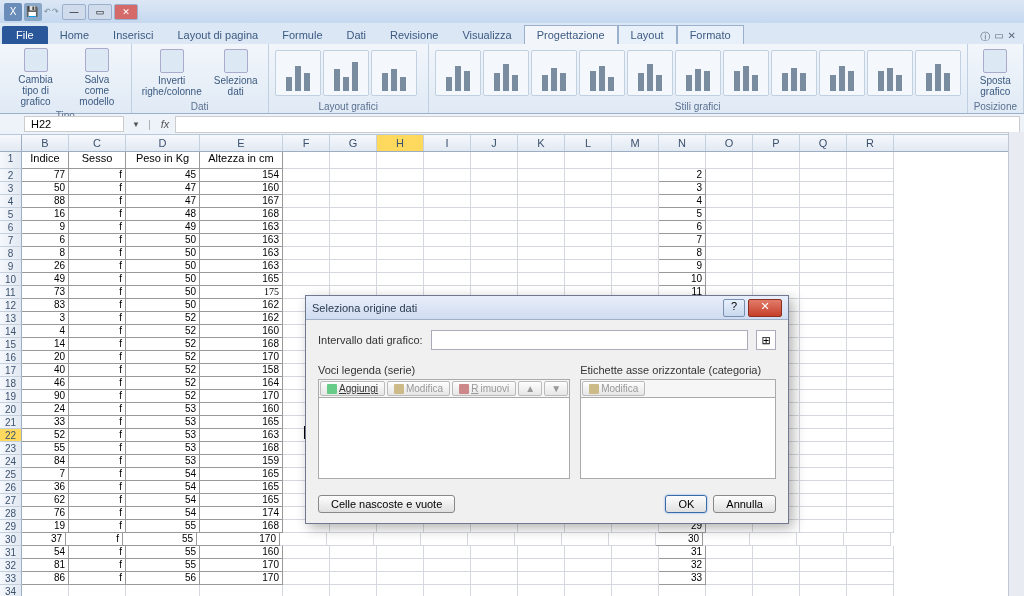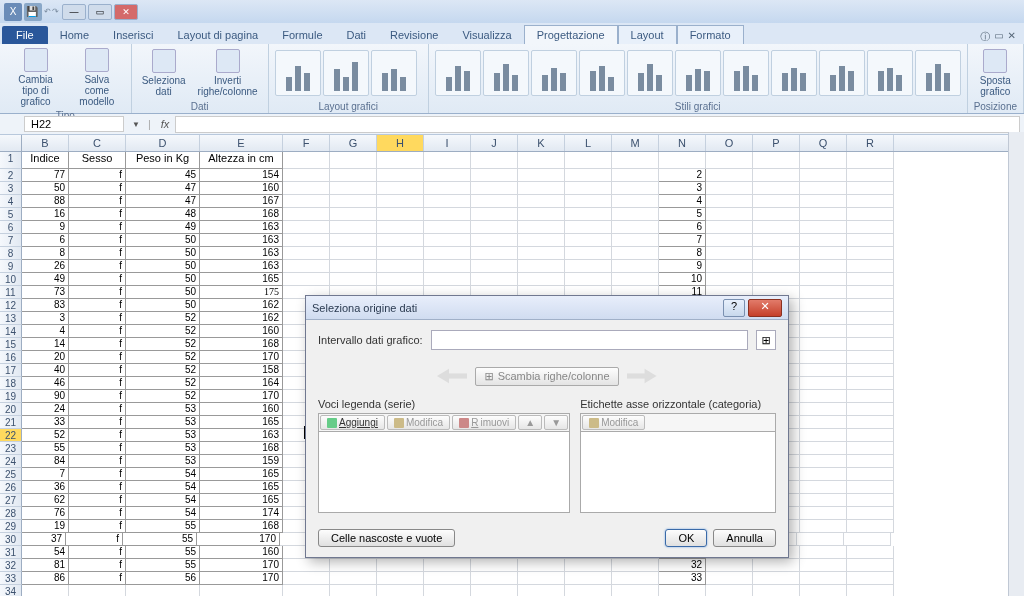--- a/index.html
+++ b/index.html
@@ -146,27 +146,27 @@
           <div class="rbtn-label">Salva come
 modello</div>
         </div>
     </div>
     <div class="ribbon-group-label">Tipo</div>
   </div>
   <div class="ribbon-group">
     <div class="ribbon-group-content">
       <div class="rbtn">
           <div class="rbtn-icon"></div>
+          <div class="rbtn-label">Inverti
+righe/colonne</div>
+        </div>
+      <div class="rbtn">
+          <div class="rbtn-icon"></div>
           <div class="rbtn-label">Seleziona
 dati</div>
-        </div>
-      <div class="rbtn">
-          <div class="rbtn-icon"></div>
-          <div class="rbtn-label">Inverti
-righe/colonne</div>
         </div>
     </div>
     <div class="ribbon-group-label">Dati</div>
   </div>
   <div class="ribbon-group" style="flex:0 0 160px">
     <div class="ribbon-group-content chart-layouts">
       <div class="chart-thumb">
           <div class="bar" style="height:40%"></div>
           <div class="bar" style="height:70%"></div>
           <div class="bar" style="height:50%"></div>
@@ -981,25 +981,20 @@
     <span class="dlg-title-text">Seleziona origine dati</span>
     <div class="dlg-help">?</div>
     <div class="dlg-close">✕</div>
   </div>
   <div class="dlg-body">
     <div class="dlg-row1">
       <span class="dlg-label">Intervallo dati grafico:</span>
       <div class="dlg-input"></div>
       <div class="dlg-refbtn">⊞</div>
     </div>
-    <div class="dlg-swap">
-      <div class="arrow left"></div>
-      <div class="dlg-swapbtn"><span style="margin-right:4px">⊞</span><span>Scambia righe/colonne</span></div>
-      <div class="arrow"></div>
-    </div>
     <div class="dlg-cols">
       <div class="dlg-col">
         <div class="dlg-colheader">Voci legenda (serie)</div>
         <div class="dlg-toolbar">
           <div class="dlg-tbtn">
               <span class="ic"></span>
               <u>Aggiungi</u>
             </div>
           <div class="dlg-tbtn disabled">
               <span class="ic edit"></span>

